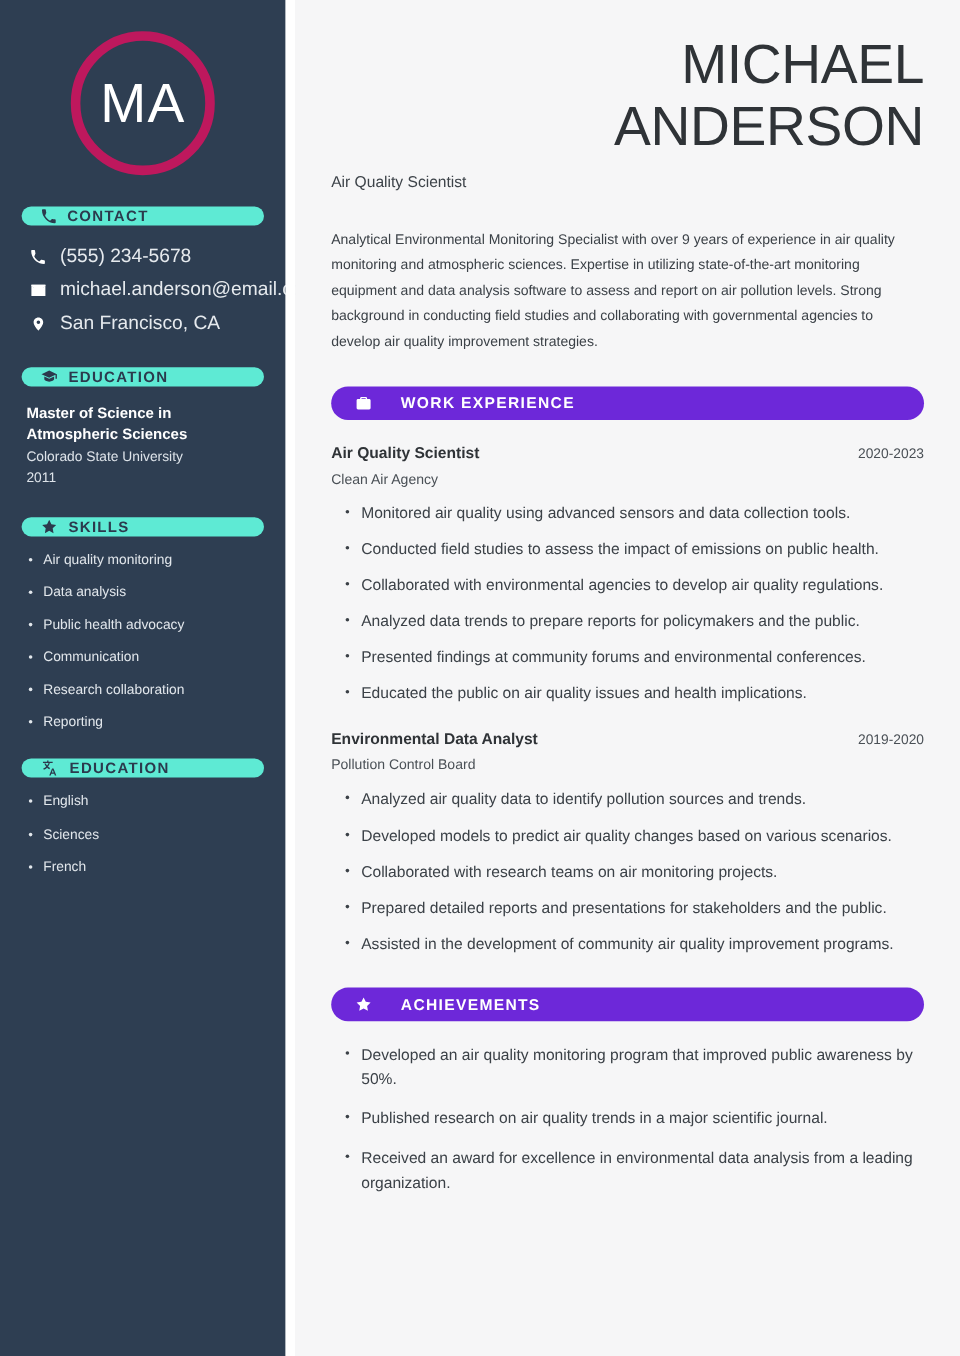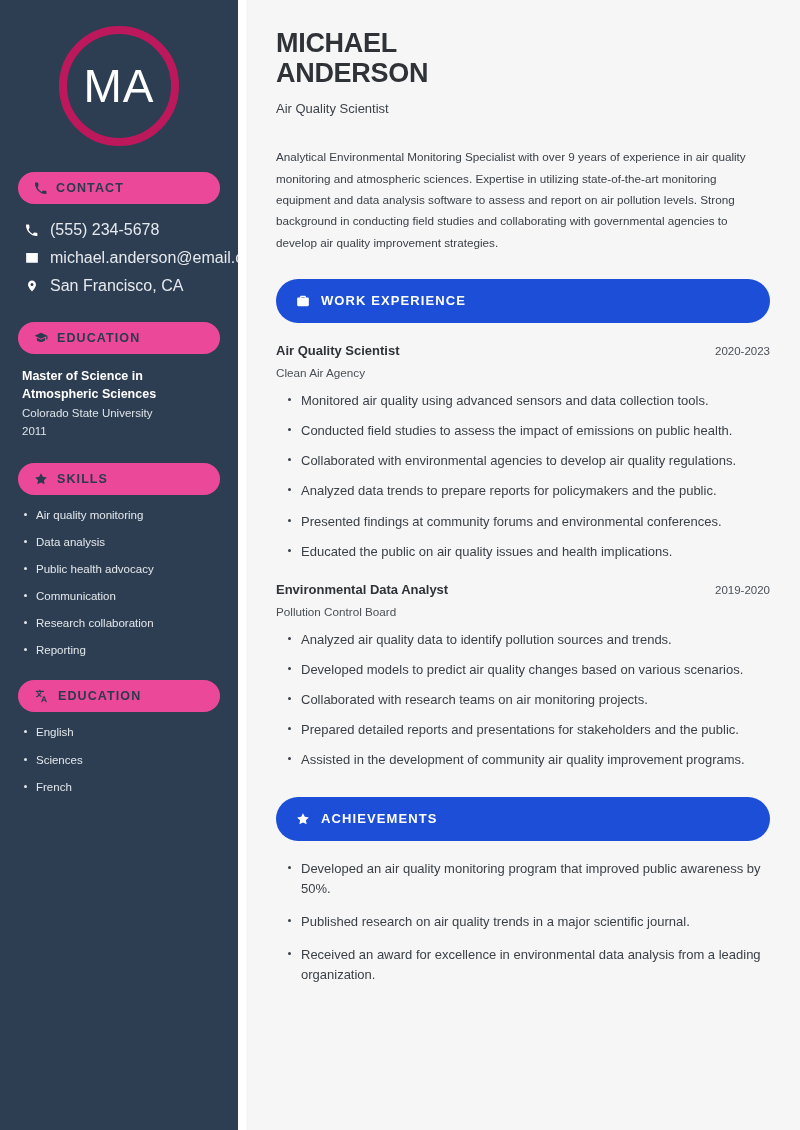--- a/index.html
+++ b/index.html
@@ -43,23 +43,23 @@
     display: flex;
     align-items: center;
     justify-content: center;
     font-size: 46px;
     font-weight: 400;
     letter-spacing: 1px;
     color: #ffffff;
   }
 
   .pill {
-    background: #ec4899;
+    background: #5eead4;
     border-radius: 999px;
-    height: 32px;
+    height: 16px;
     display: flex;
     align-items: center;
     gap: 9px;
     padding: 0 16px;
     color: #2b3a4d;
     font-size: 12.5px;
     font-weight: bold;
     letter-spacing: 1.1px;
   }
   .pill .ic { display: flex; align-items: center; }
@@ -127,48 +127,49 @@
   
   .gap { width: 8px; background: #ffffff; }
 
   .main {
     flex: 1;
     padding: 28px 30px 0 30px;
     background: #f6f6f7;
   }
 
   .name {
-    font-size: 27px;
-    font-weight: bold;
+    font-size: 46px;
+    font-weight: normal;
     color: #2f3337;
     line-height: 1.12;
     letter-spacing: -0.3px;
+    text-align: right;
   }
   .role {
     font-size: 13px;
     color: #3d4349;
     margin-top: 13px;
   }
 
   .summary {
     margin-top: 30px;
     font-size: 11.7px;
     line-height: 1.82;
     color: #3b4147;
     max-width: 490px;
   }
 
   .bar {
     margin-top: 26px;
-    background: #1d4ed8;
+    background: #6d28d9;
     border-radius: 999px;
-    height: 44px;
-    display: flex;
-    align-items: center;
-    gap: 11px;
+    height: 28px;
+    display: flex;
+    align-items: center;
+    gap: 24px;
     padding: 0 20px;
     color: #ffffff;
     font-size: 13px;
     font-weight: bold;
     letter-spacing: 1.1px;
   }
   .bar .ic { display: flex; align-items: center; }
 
   .job { margin-top: 20px; }
   .job-head {

